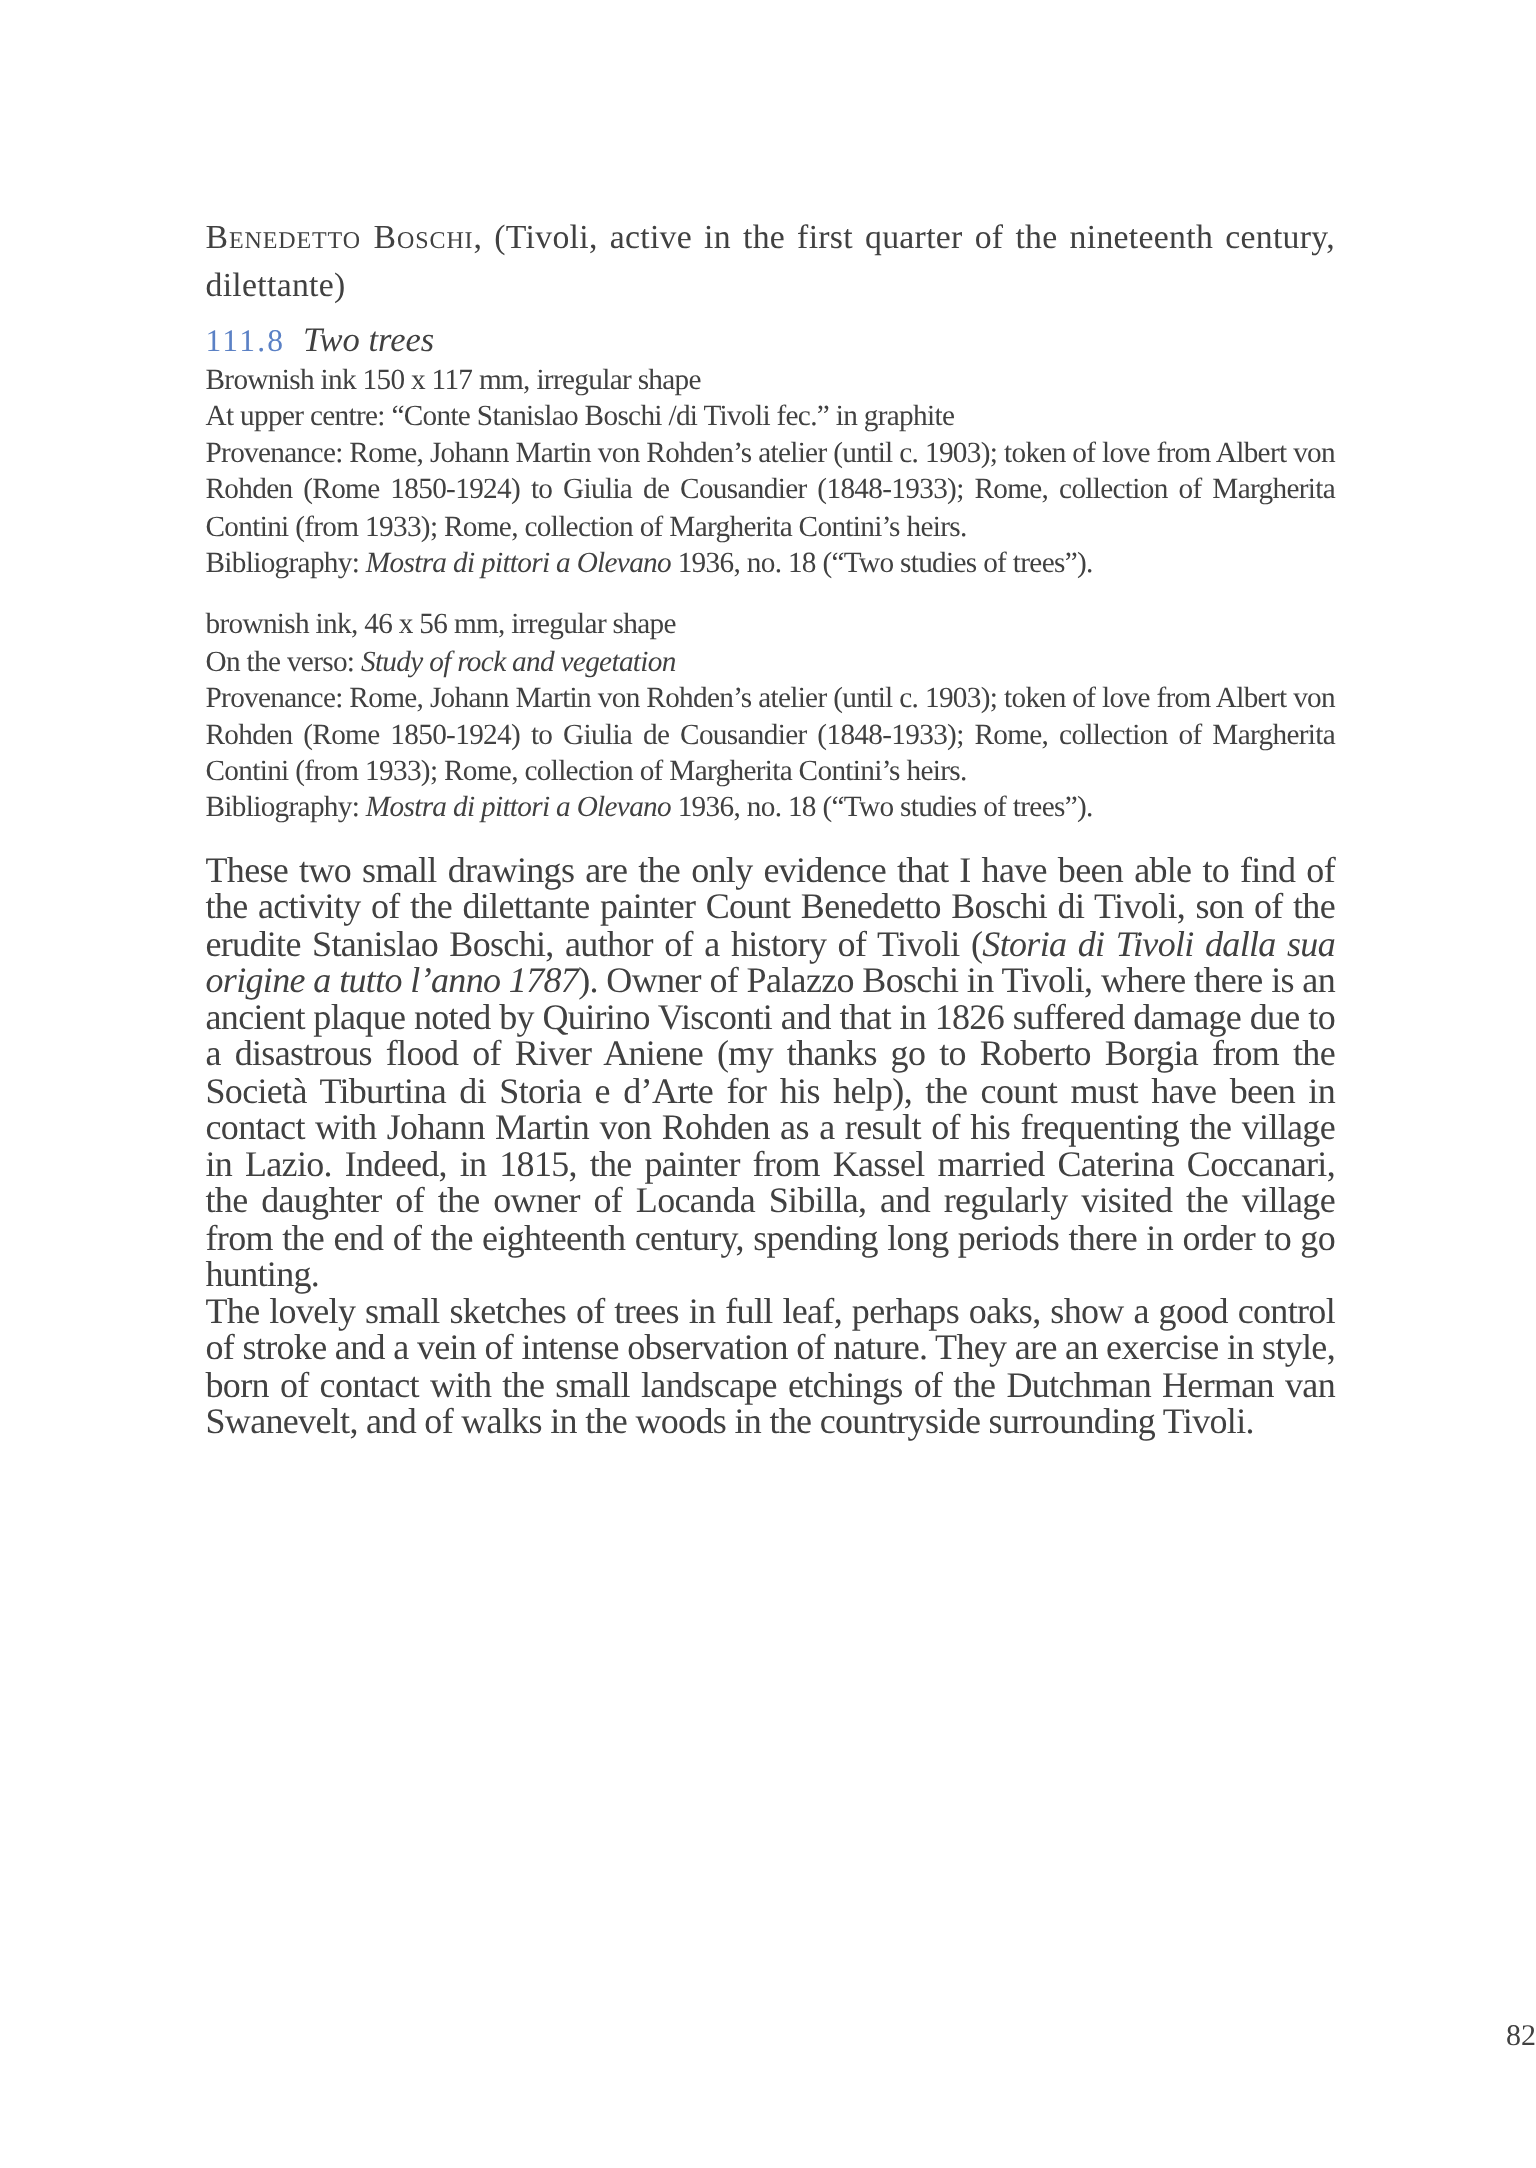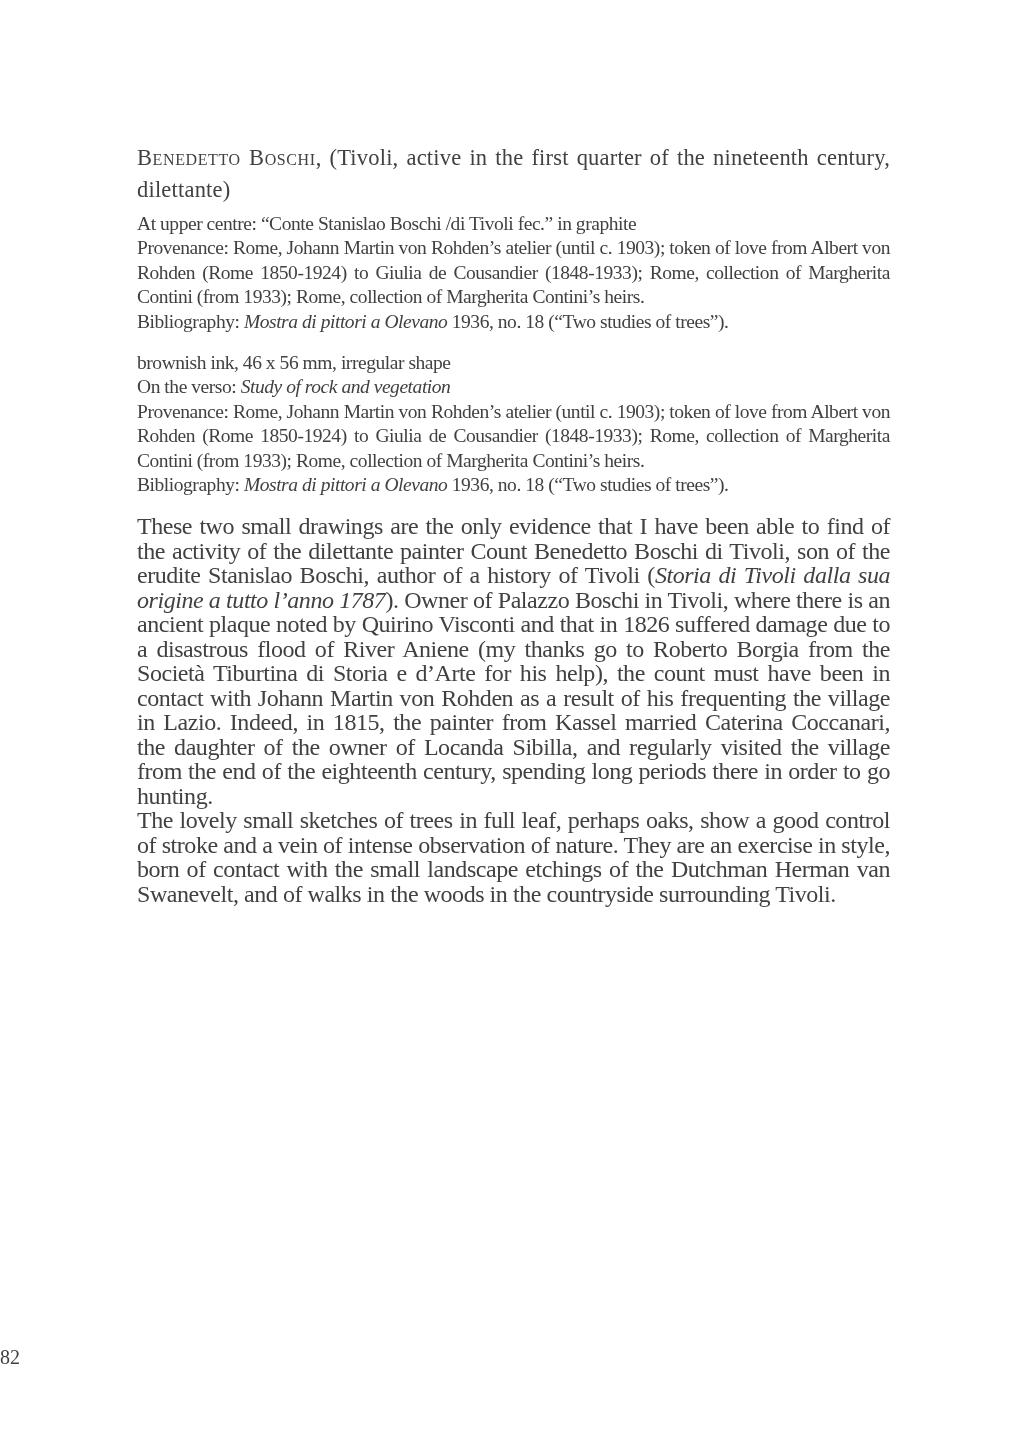--- a/index.html
+++ b/index.html
@@ -67,34 +67,36 @@
     letter-spacing:-0.45px;
     text-align:justify;
     margin:0;
   }
   .body-paragraph em{font-style:italic;}
   .page-number{
     position:absolute;
     top:1346px;
     left:0;
     width:100%;
-    text-align:left;
+    text-align:right;
     font-size:20px;
     color:var(--ink);
   }
 </style>
 </head>
 <body>
 
 <div class="page">
   <div class="content">
     <h1 class="artist-heading"><span class="smallcaps">Benedetto Boschi</span><span>, (Tivoli, active in the first quarter of the nineteenth century, dilettante)</span></h1>
 
     <div>
         <section class="catalogue-entry">
+          <h2 class="entry-heading"><span class="cat-num">111.8</span> <em class="entry-title">Two trees</em></h2>
+          <div class="detail-line"><span>Brownish ink 150 x 117 mm, irregular shape</span></div>
           <div class="detail-line"><span>At upper centre: “Conte Stanislao Boschi /di Tivoli fec.” in graphite</span></div>
           <div class="detail-line"><span>Provenance: Rome, Johann Martin von Rohden’s atelier (until c. 1903); token of love from Albert von Rohden (Rome 1850-1924) to Giulia de Cousandier (1848-1933); Rome, collection of Margherita Contini (from 1933); Rome, collection of Margherita Contini’s heirs.</span></div>
           <div class="detail-line"><span>Bibliography: </span><em>Mostra di pittori a Olevano</em><span> 1936, no. 18 (“Two studies of trees”).</span></div>
         </section>
         <section class="catalogue-entry">
           <div class="detail-line"><span>brownish ink,  46 x 56 mm, irregular shape</span></div>
           <div class="detail-line"><span>On the verso: </span><em>Study of rock and vegetation</em></div>
           <div class="detail-line"><span>Provenance: Rome, Johann Martin von Rohden’s atelier (until c. 1903); token of love from Albert von Rohden (Rome 1850-1924) to Giulia de Cousandier (1848-1933); Rome, collection of Margherita Contini (from 1933); Rome, collection of Margherita Contini’s heirs.</span></div>
           <div class="detail-line"><span>Bibliography: </span><em>Mostra di pittori a Olevano</em><span> 1936, no. 18 (“Two studies of trees”).</span></div>
         </section>

